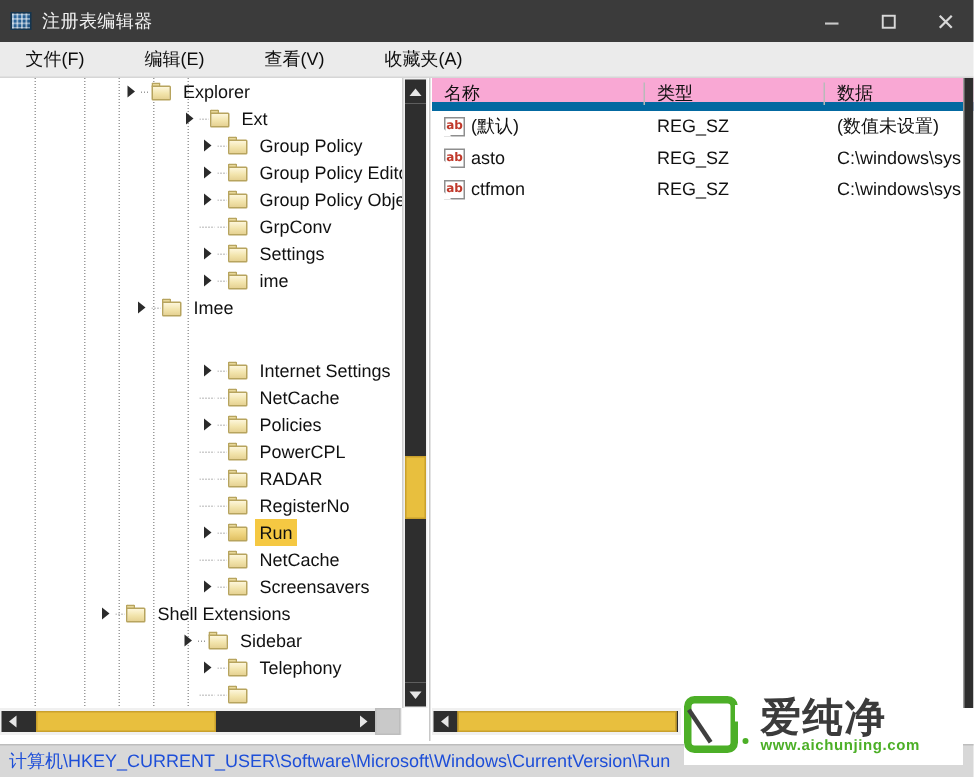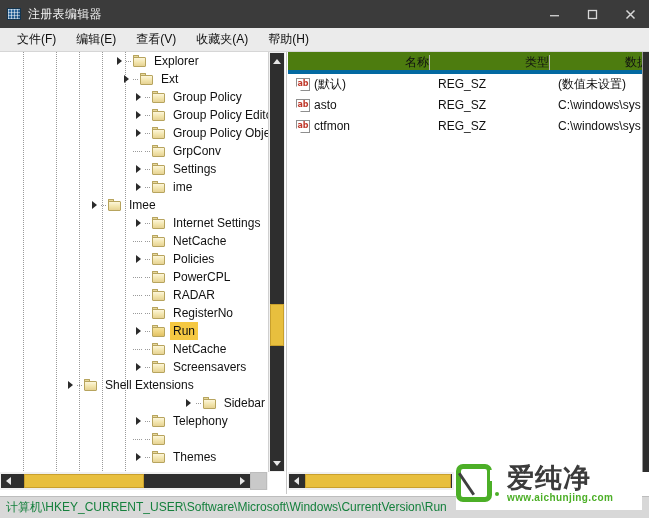--- a/index.html
+++ b/index.html
@@ -81,20 +81,21 @@
   
   .menubar {
     position: absolute;
     left: 0; top: 28px;
     width: 649px; height: 24px;
     background: #ebebeb;
     border-bottom: 1px solid #d6d6d6;
     display: flex;
     align-items: center;
     box-sizing: border-box;
+    gap: 20px;
   }
   .menu-item {
     font-size: 12px;
     color: #0d0d0d;
     padding: 3px 9px;
     margin-left: 2px;
     white-space: nowrap;
   }
   .menu-item:first-child { margin-left: 8px; }
 
@@ -329,24 +330,23 @@
     width: 361px;
     height: 442px;
     background: #ffffff;
     box-sizing: border-box;
     overflow: hidden;
   }
   .list-header {
     position: absolute;
     left: 0; top: 0;
     width: 361px; height: 22px;
-    background: #4d7c0f;
-    border-bottom: 4px solid #0369a1;
-    box-sizing: border-box;
-    text-align: right;
+    background: #f9a8d4;
+    border-bottom: 6px solid #0369a1;
+    box-sizing: border-box;
   }
   .col-head {
     position: absolute;
     top: 0;
     height: 21px;
     line-height: 21px;
     font-size: 12px;
     color: #111;
     padding-left: 8px;
     box-sizing: border-box;
@@ -420,21 +420,21 @@
     width: 649px; height: 22px;
     background: #d8d8d8;
     border-top: 1px solid #bdbdbd;
     box-sizing: border-box;
     display: flex;
     align-items: center;
     overflow: hidden;
   }
   .status-text {
     font-size: 12px;
-    color: #15803d;
+    color: #1d4ed8;
     padding-left: 6px;
     white-space: nowrap;
   }
 
   
   .watermark {
     position: absolute;
     left: 456px; top: 458px;
     width: 186px; height: 52px;
     display: flex;
@@ -523,37 +523,36 @@
           </svg>
       </div>
     </div>
   </div>
 
   <div class="menubar">
     <div class="menu-item">文件(F)</div>
     <div class="menu-item">编辑(E)</div>
     <div class="menu-item">查看(V)</div>
     <div class="menu-item">收藏夹(A)</div>
-    <div class="menu-item">帮助(H)</div>
   </div>
 
   <div class="content">
 
     <div class="tree-pane">
 
       <div class="tree-viewport">
         <div class="guides">
           <div class="guide" style="left:23px"></div>
           <div class="guide" style="left:56px"></div>
           <div class="guide" style="left:79px"></div>
           <div class="guide" style="left:102px"></div>
           <div class="guide" style="left:125px"></div>
         </div>
         <div class="tree-rows" id="tree-rows">
-            <div class="tree-row" style="padding-left: 80px; margin-left: 32px;">
+            <div class="tree-row" style="padding-left: 80px;">
               <div class="expander">
                 <div class="tri"></div>
               </div>
               <div class="dash"></div>
               <div class="folder">
                 <div class="tab"></div>
                 <div class="body"></div>
               </div>
               <div class="node-label">Explorer</div>
             </div>
@@ -636,21 +635,21 @@
               <div class="expander">
                 <div class="tri"></div>
               </div>
               <div class="dash"></div>
               <div class="folder">
                 <div class="tab"></div>
                 <div class="body"></div>
               </div>
               <div class="node-label">Imee</div>
             </div>
-            <div class="tree-row" style="padding-left: 131px;">
+            <div class="tree-row" style="padding-left: 131px; margin-top: 24px;">
               <div class="expander">
                 <div class="tri"></div>
               </div>
               <div class="dash"></div>
               <div class="folder">
                 <div class="tab"></div>
                 <div class="body"></div>
               </div>
               <div class="node-label">Internet Settings</div>
             </div>
@@ -736,21 +735,21 @@
               <div class="expander">
                 <div class="tri"></div>
               </div>
               <div class="dash"></div>
               <div class="folder">
                 <div class="tab"></div>
                 <div class="body"></div>
               </div>
               <div class="node-label">Shell Extensions</div>
             </div>
-            <div class="tree-row" style="padding-left: 70px; justify-content: flex-end;">
+            <div class="tree-row" style="padding-left: 118px;">
               <div class="expander">
                 <div class="tri"></div>
               </div>
               <div class="dash"></div>
               <div class="folder">
                 <div class="tab"></div>
                 <div class="body"></div>
               </div>
               <div class="node-label">Sidebar</div>
             </div>

